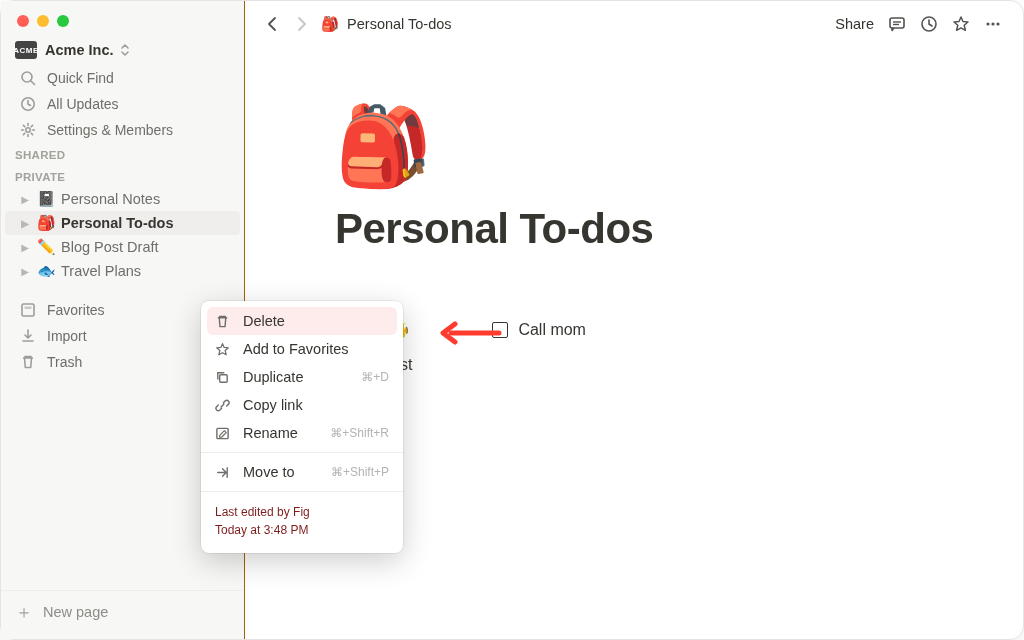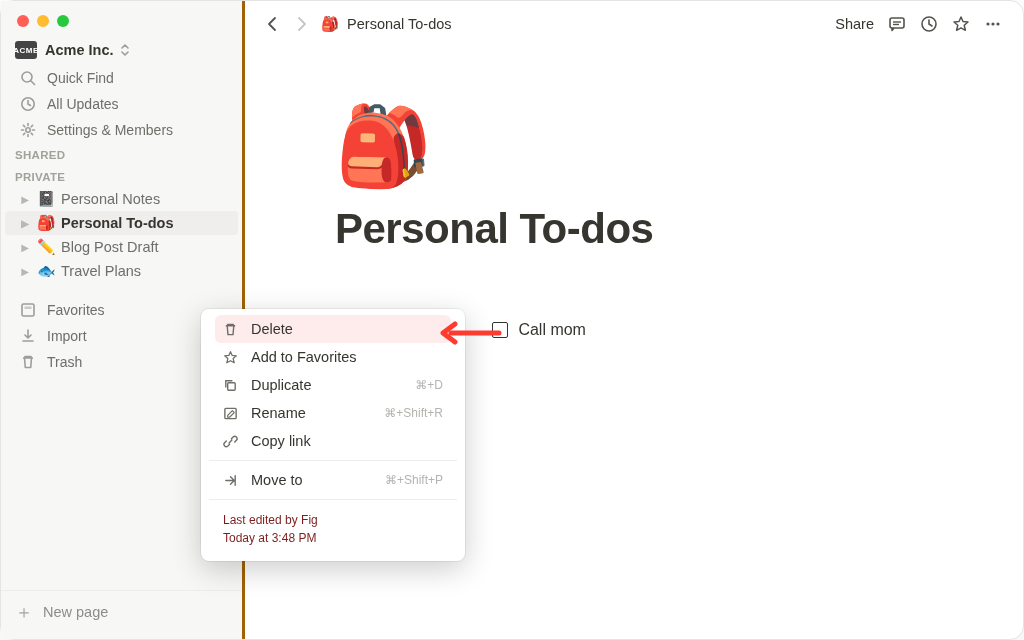--- a/index.html
+++ b/index.html
@@ -9,21 +9,21 @@
     background: #fff;
     border: 1px solid #e4e4e4;
     border-radius: 14px;
     display: flex;
     position: relative;
     box-shadow: 0 5px 25px rgba(0,0,0,0.08);
   }
   .sidebar {
     width: 244px;
     background: #f7f7f5;
-    border-right: 3px solid #a16207;
+    border-right: 1px solid #a16207;
     display: flex;
     flex-direction: column;
     padding-bottom: 4px;
   }
   .traffic {
     display: flex; gap: 8px; padding: 14px 0 6px 16px;
   }
   .dot { width: 12px; height: 12px; border-radius: 50%; }
   .dot.red { background:#ff5f57; } .dot.yellow { background:#febc2e; } .dot.green { background:#28c840; }
 
@@ -90,24 +90,24 @@
     font-size:42px; font-weight:800; color:#37352f;
     margin-top:20px; letter-spacing:-0.5px;
   }
   .todo-cols { display:flex; gap:80px; margin-top:68px; }
   .todo-col { display:flex; flex-direction:column; gap:16px;align-items:center; }
   .todo-item { display:flex; align-items:center; gap:10px; font-size:16px; color:#37352f; }
   .checkbox { width:16px; height:16px; border:1.5px solid #37352f; border-radius:2px; flex-shrink:0; }
 
   
   .ctx {
-    position:absolute; left:200px; top:308px; width:264px;
+    position:absolute; left:200px; top:300px; width:202px;
     background:#fff; border-radius:8px;
     box-shadow: 0 8px 30px rgba(0,0,0,0.2), 0 0 0 1px rgba(0,0,0,0.06);
-    padding:6px 8px;
+    padding:6px 0;
   }
   .ctx-item {
     display:flex; align-items:center; gap:10px;
     padding:6px 14px; font-size:14.5px; color:#37352f; cursor:pointer;
     position:relative;
   }
   .ctx-item.highlight { background:#fdeceb; border-radius:6px; margin:0 6px; padding:6px 8px; }
   .ctx-item .ci { width:18px; text-align:center; color:#6f6e69; font-size:15px; }
   .ctx-item .short { position:absolute; right:14px; font-size:12px; color:#b4b3af; }
   .ctx-sep { height:1px; background:#ededec; margin:5px 0; }
@@ -323,34 +323,34 @@
             <rect x="5" y="5" width="8" height="8" rx="1" stroke="#6f6e69" stroke-width="1.5" fill="none"></rect>
             <path d="M3 10V3h7" stroke="#6f6e69" stroke-width="1.5" fill="none"></path>
           </svg>
       </span>
       <span>Duplicate</span>
       <span class="short">⌘+D</span>
     </div>
     <div class="ctx-item">
       <span class="ci">
         <svg width="15" height="15" viewBox="0 0 16 16">
+            <path d="M6.5 9.5l3-3M7 11l-2 2a2.5 2.5 0 01-3.5-3.5l2-2M9 5l2-2a2.5 2.5 0 013.5 3.5l-2 2" stroke="#6f6e69" stroke-width="1.5" fill="none" stroke-linecap="round"></path>
+          </svg>
+      </span>
+      <span>Copy link</span>
+    </div>
+    <div class="ctx-item">
+      <span class="ci">
+        <svg width="15" height="15" viewBox="0 0 16 16">
             <rect x="2" y="2.5" width="12" height="11" rx="1" stroke="#6f6e69" stroke-width="1.5" fill="none"></rect>
             <path d="M10 5l2 2-5 5H5v-2l5-5z" stroke="#6f6e69" stroke-width="1.3" fill="none" stroke-linejoin="round"></path>
           </svg>
       </span>
       <span>Rename</span>
       <span class="short">⌘+Shift+R</span>
-    </div>
-    <div class="ctx-item">
-      <span class="ci">
-        <svg width="15" height="15" viewBox="0 0 16 16">
-            <path d="M6.5 9.5l3-3M7 11l-2 2a2.5 2.5 0 01-3.5-3.5l2-2M9 5l2-2a2.5 2.5 0 013.5 3.5l-2 2" stroke="#6f6e69" stroke-width="1.5" fill="none" stroke-linecap="round"></path>
-          </svg>
-      </span>
-      <span>Copy link</span>
     </div>
     <div class="ctx-sep"></div>
     <div class="ctx-item">
       <span class="ci">
         <svg width="15" height="15" viewBox="0 0 16 16">
             <path d="M3 8h8M8 4l4 4-4 4M13 3v10" stroke="#6f6e69" stroke-width="1.5" fill="none" stroke-linecap="round" stroke-linejoin="round"></path>
           </svg>
       </span>
       <span>Move to</span>
       <span class="short">⌘+Shift+P</span>

